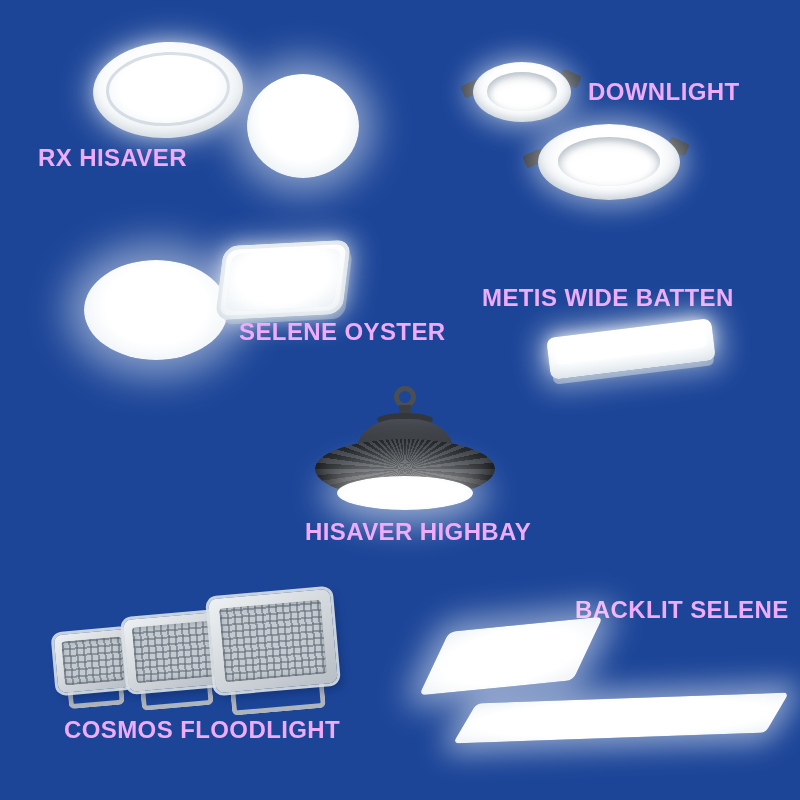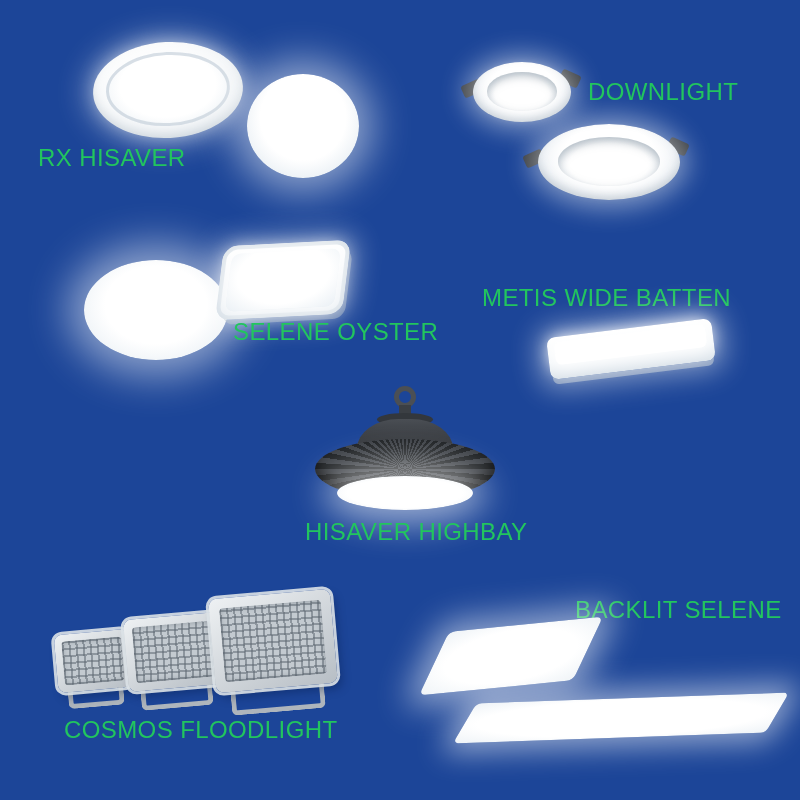--- a/index.html
+++ b/index.html
@@ -2,21 +2,21 @@
 <html><head>
 <meta charset="utf-8">
 <style>
   html,body{margin:0;padding:0;background:#1c4598;}
   .canvas{
     position:relative; width:800px; height:800px; overflow:hidden;
     background:#1c4598;
     font-family:"Liberation Sans", sans-serif;
   }
   .label{
-    position:absolute; color:#22c55e; font-weight:normal; font-size:24px;
+    position:absolute; color:#f0abfc; font-weight:bold; font-size:24px;
     letter-spacing:.4px; white-space:nowrap;
   }
 
   
   .bulkhead-oval{
     position:absolute; left:93px; top:42px; width:150px; height:96px; border-radius:50%;
     background:linear-gradient(160deg,#ffffff,#dfe6ec);
     box-shadow:0 0 30px 8px rgba(255,255,255,.35), inset 0 -6px 10px rgba(150,165,180,.35);
     transform:rotate(-3deg);
   }
@@ -130,21 +130,21 @@
   .panel-long{
     position:absolute; left:468px; top:698px; width:306px; height:40px; border-radius:5px;
     transform:skewX(-32deg) rotate(-2deg);
     background:radial-gradient(ellipse at 50% 50%, #ffffff 65%, #eef3f7 100%);
     box-shadow:0 0 26px 10px rgba(255,255,255,.5);
   }
 
   
   .lb-rx{ left:38px; top:144px; }
   .lb-dl{ left:588px; top:78px; }
-  .lb-se{ left:233px; top:318px; }
+  .lb-se{ left:239px; top:318px; }
   .lb-me{ left:482px; top:284px; }
   .lb-hb{ left:305px; top:518px;text-align:right; }
   .lb-co{ left:54px; top:716px;margin-left:10px; }
   .lb-bp{ left:575px; top:596px; }
 </style>
 </head>
 <body>
 
 <div class="canvas">
 

